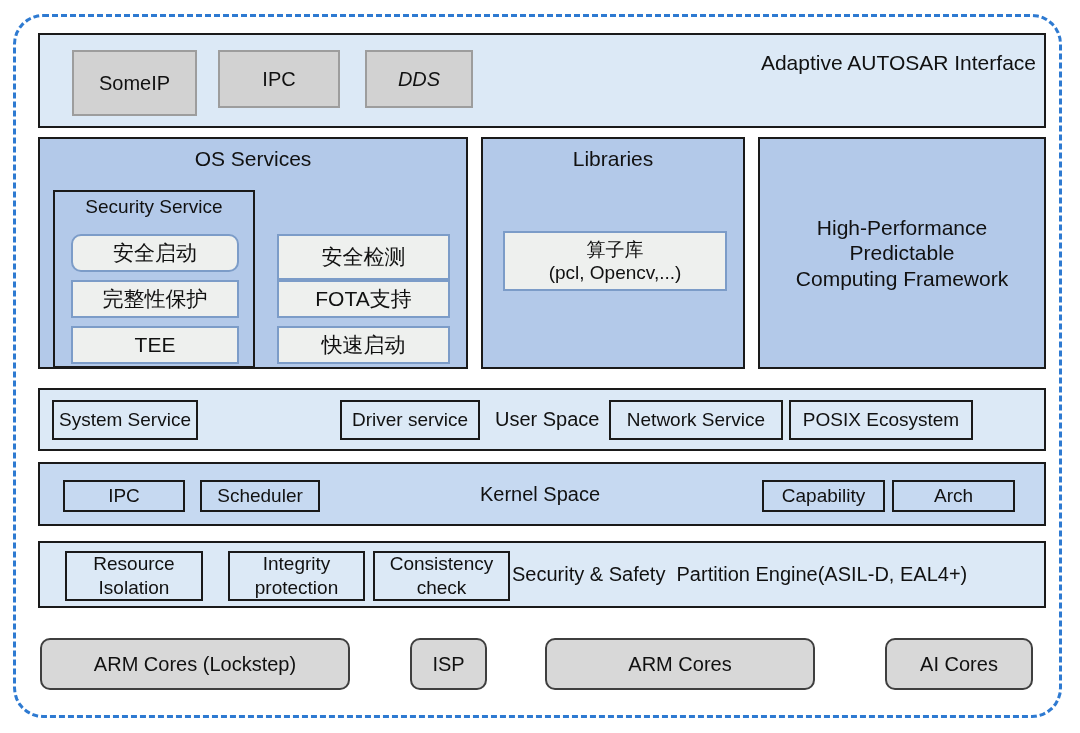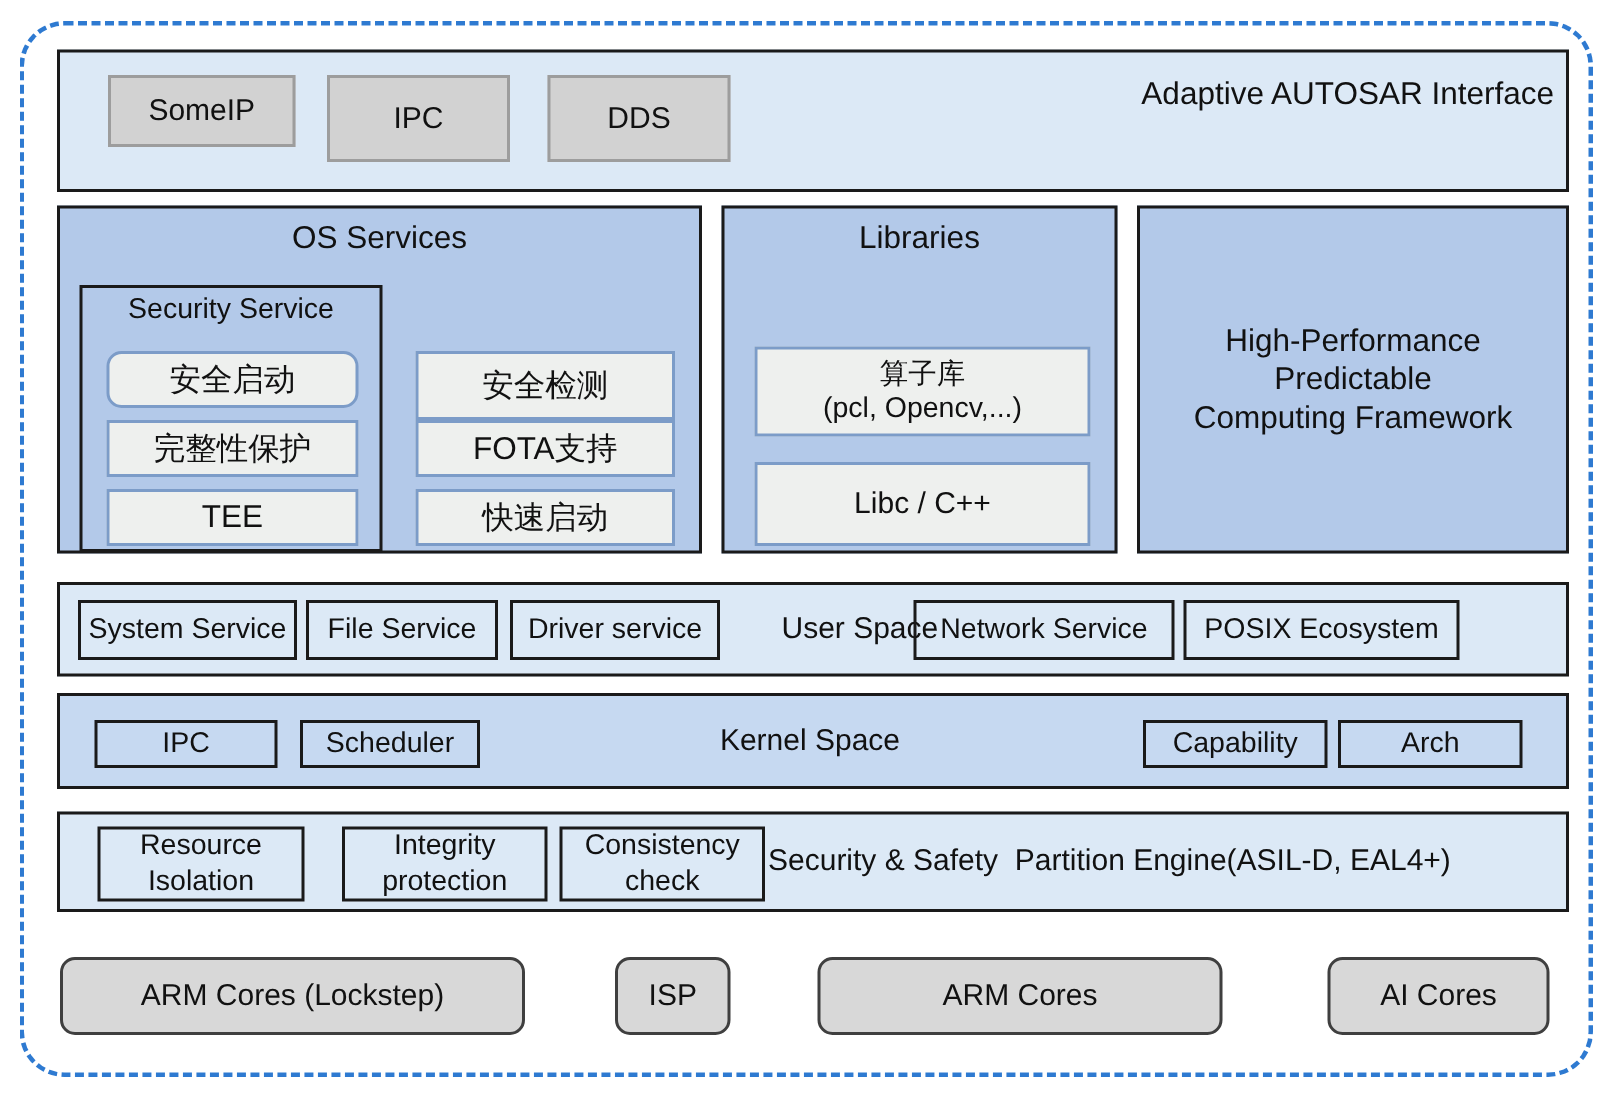--- a/index.html
+++ b/index.html
@@ -27,55 +27,53 @@
   .title{font-size:21px; text-align:center;}
   .pre{white-space:pre-line; line-height:1.22;}
   .small2{font-size:19px; line-height:1.25;}
 </style>
 </head>
 <body>
 
 <div class="abs frame"></div>
 
 <div class="abs layer light" style="left:38px; top:33px; width:1008px; height:95px;">
-  <div class="abs chip cc" style="left:32px; top:15px; width:125px; height:48px;">SomeIP</div>
+  <div class="abs chip cc" style="left:32px; top:15px; width:125px; height:66px;">SomeIP</div>
   <div class="abs chip cc" style="left:178px; top:15px; width:122px; height:58px;">IPC</div>
-  <div class="abs chip cc" style="left:325px; top:15px; width:122px; height:58px;">DDS</div>
+  <div class="abs chip cc" style="left:325px; top:15px; width:108px; height:58px;font-style:italic;">DDS</div>
   <div class="abs" style="right:8px; top:16px; font-size:21px;">Adaptive AUTOSAR Interface</div>
 </div>
 
 <div class="abs layer blue" style="left:38px; top:137px; width:430px; height:232px;">
   <div class="abs title" style="left:0; right:0; top:8px;">OS Services</div>
   <div class="abs layer" style="left:13px; top:51px; width:202px; height:178px; background:transparent;">
     <div class="abs" style="left:0; right:0; top:4px; font-size:19px; text-align:center;">Security Service</div>
     <div class="abs lite cc" style="left:16px; top:42px; width:168px; height:38px;border-radius:10px;">安全启动</div>
     <div class="abs lite cc" style="left:16px; top:88px; width:168px; height:38px;">完整性保护</div>
     <div class="abs lite cc" style="left:16px; top:134px; width:168px; height:38px;">TEE</div>
   </div>
   <div class="abs lite cc" style="left:237px; top:95px; width:173px; height:46px;">安全检测</div>
   <div class="abs lite cc" style="left:237px; top:141px; width:173px; height:38px;">FOTA支持</div>
   <div class="abs lite cc" style="left:237px; top:187px; width:173px; height:38px;">快速启动</div>
 </div>
 
 <div class="abs layer blue" style="left:481px; top:137px; width:264px; height:232px;">
   <div class="abs title" style="left:0; right:0; top:8px;">Libraries</div>
   <div class="abs lite cc pre" style="left:20px; top:92px; width:224px; height:60px; font-size:19px;">算子库
 (pcl, Opencv,...)</div>
-  <div class="abs lite cc" style="left:20px; top:169px; width:224px; height:56px; font-size:20px;">Libc / C++</div>
 </div>
 
 <div class="abs layer blue cc pre" style="left:758px; top:137px; width:288px; height:232px; font-size:21px;">High-Performance
 Predictable
 Computing Framework</div>
 
 <div class="abs layer light" style="left:38px; top:388px; width:1008px; height:63px;">
   <div class="abs outline cc" style="left:12px; top:10px; width:146px; height:40px;">System Service</div>
-  <div class="abs outline cc" style="left:164px; top:10px; width:128px; height:40px;">File Service</div>
   <div class="abs outline cc" style="left:300px; top:10px; width:140px; height:40px;">Driver service</div>
-  <div class="abs cc" style="left:455px; top:0; height:100%; font-size:20px;margin-left:26px;">User Space</div>
+  <div class="abs cc" style="left:455px; top:0; height:100%; font-size:20px;">User Space</div>
   <div class="abs outline cc" style="left:569px; top:10px; width:174px; height:40px;">Network Service</div>
   <div class="abs outline cc" style="left:749px; top:10px; width:184px; height:40px;">POSIX Ecosystem</div>
 </div>
 
 <div class="abs layer kernel" style="left:38px; top:462px; width:1008px; height:64px;">
   <div class="abs outline cc" style="left:23px; top:16px; width:122px; height:32px;">IPC</div>
   <div class="abs outline cc" style="left:160px; top:16px; width:120px; height:32px;">Scheduler</div>
   <div class="abs cc" style="left:400px; top:0; width:200px; height:100%; font-size:20px;">Kernel Space</div>
   <div class="abs outline cc" style="left:722px; top:16px; width:123px; height:32px;">Capability</div>
   <div class="abs outline cc" style="left:852px; top:16px; width:123px; height:32px;">Arch</div>

